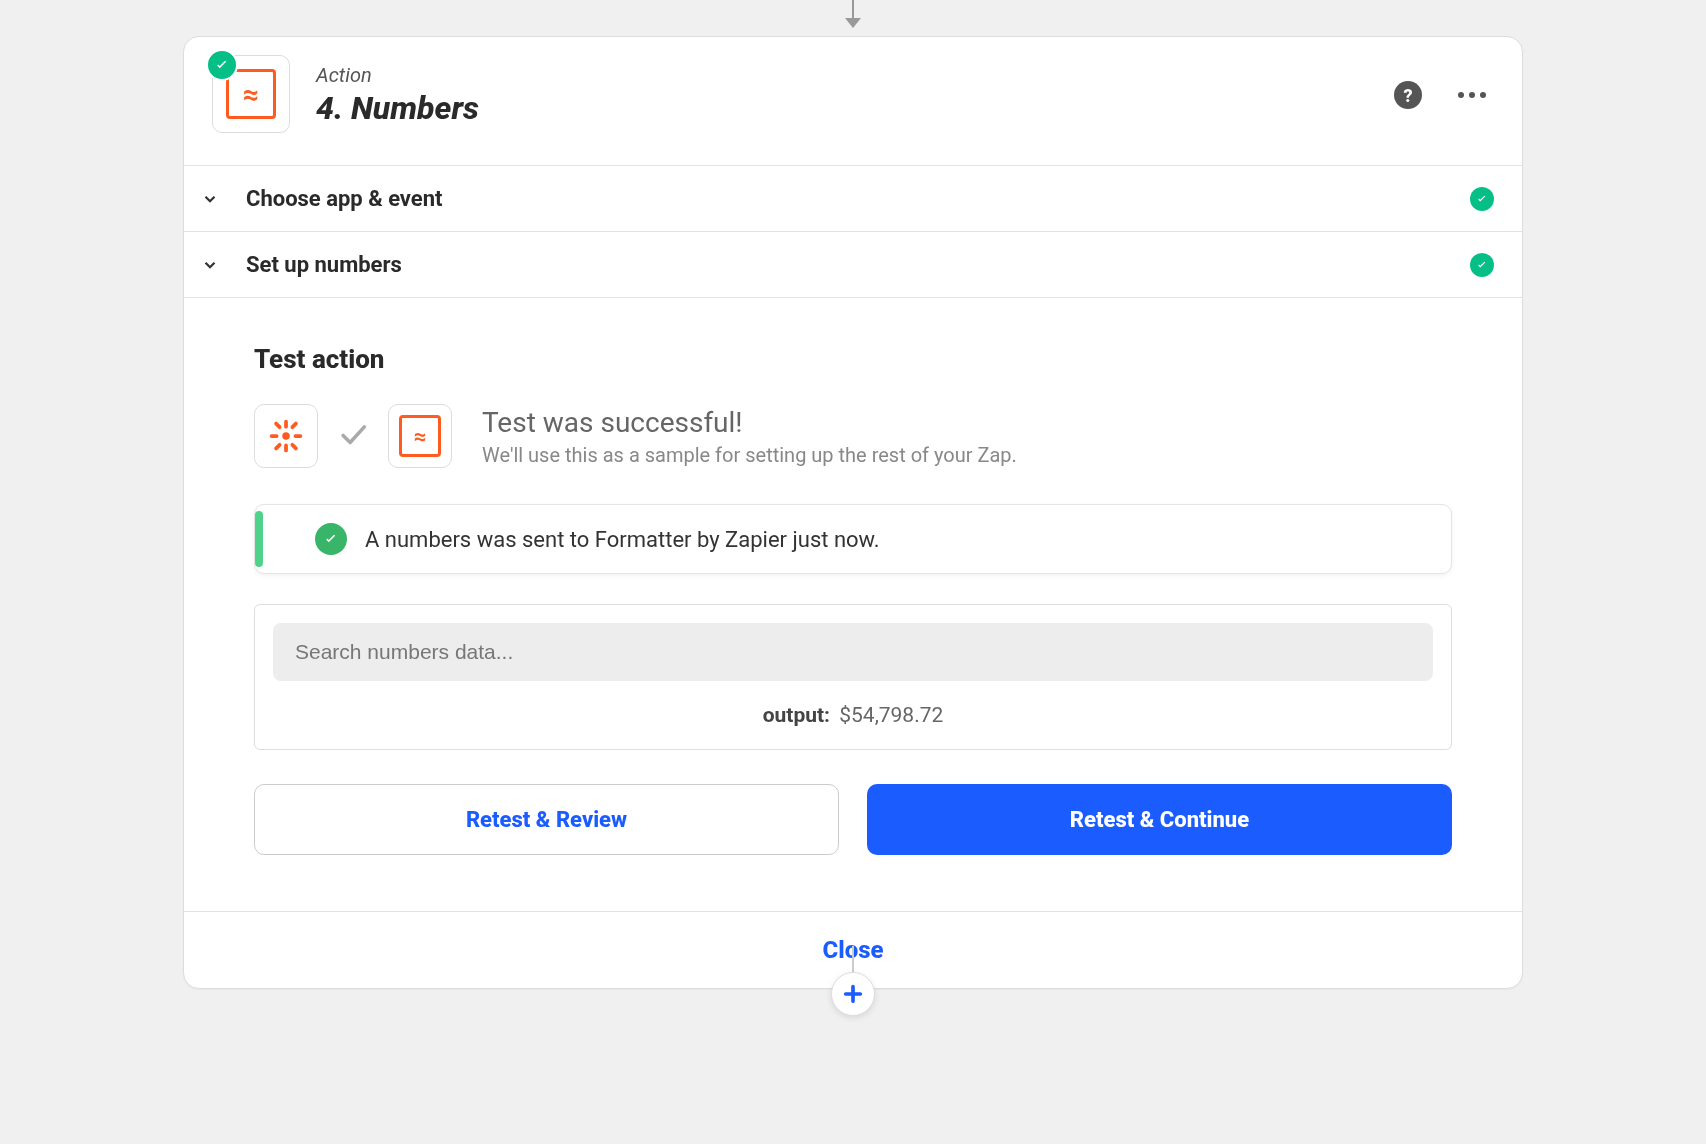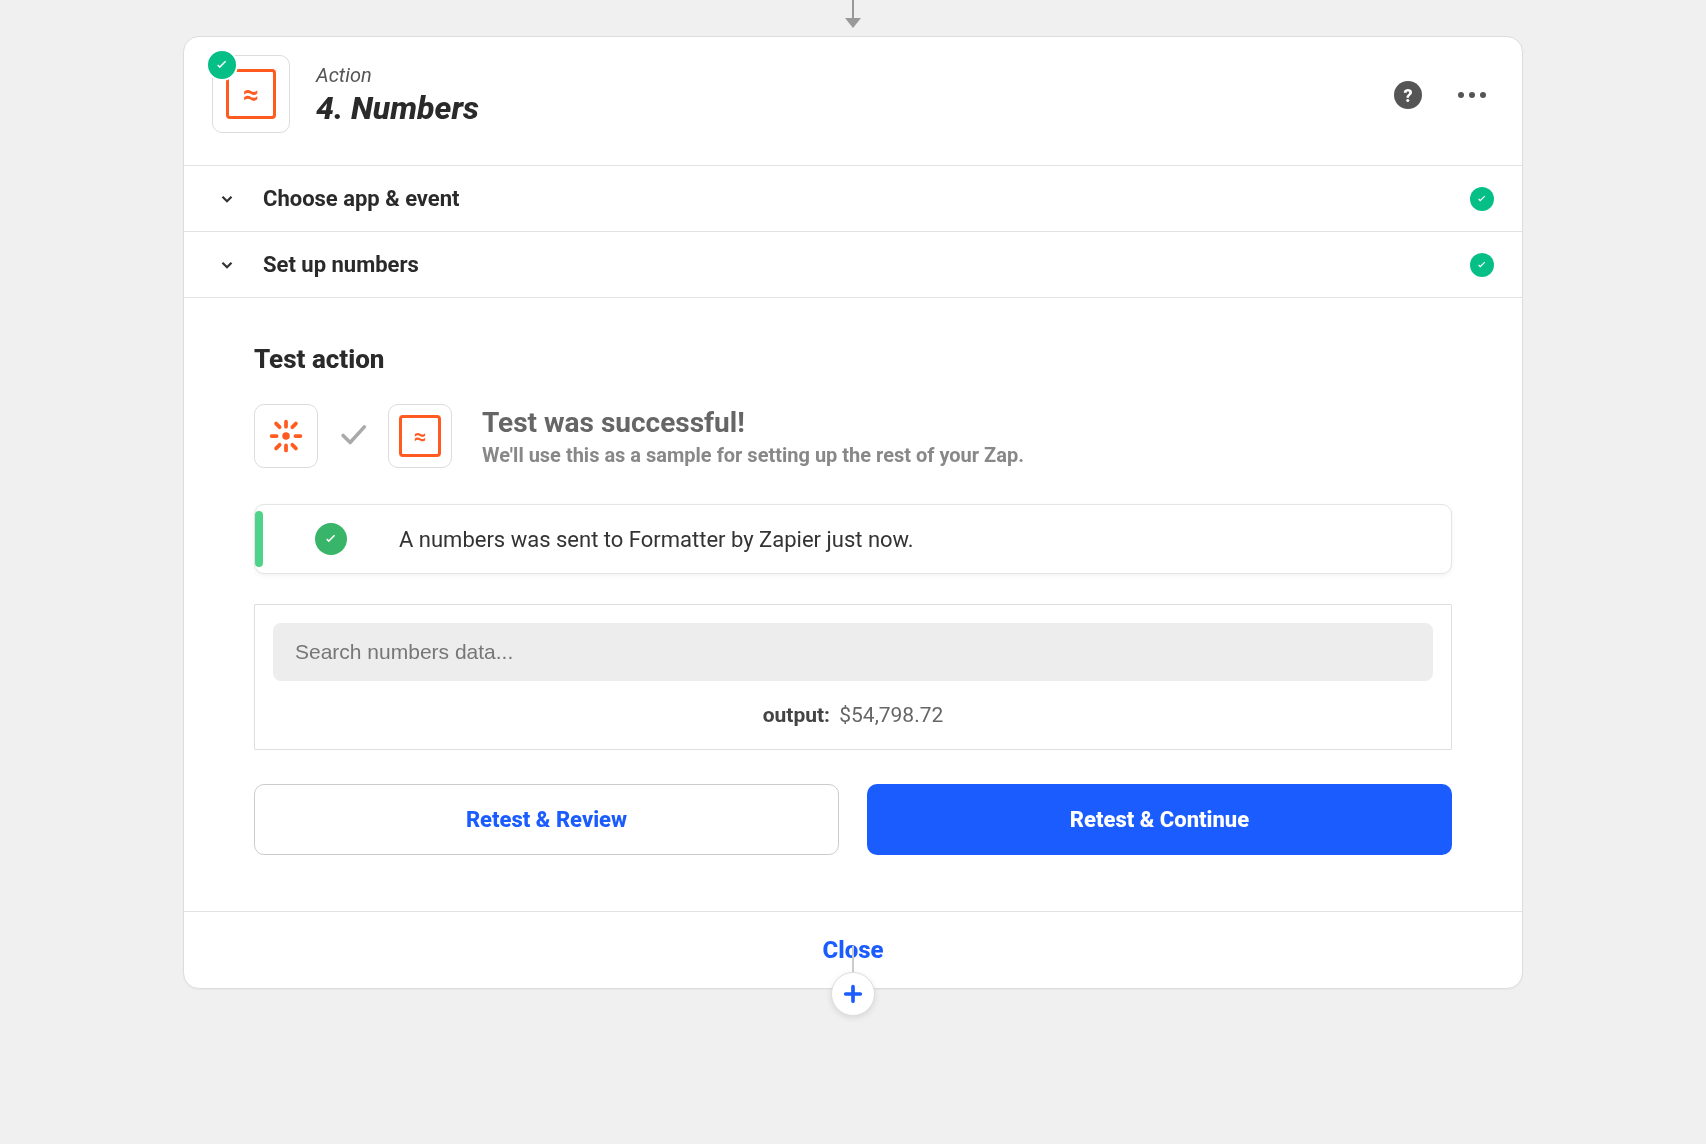--- a/index.html
+++ b/index.html
@@ -81,21 +81,21 @@
     background: #555; color: #fff;
     display: flex; align-items: center; justify-content: center;
     font-size: 18px; font-weight: 800;
   }
   .more-icon { display:flex; gap:5px; }
   .more-icon span { width:6px; height:6px; background:#555; border-radius:50%; display:block; }
 
   
   .section-row {
     border-top: 1px solid #e2e2e2;
-    padding: 20px 31px;
+    padding: 20px 14px;
     display: flex; align-items: center; gap: 24px;
     cursor: pointer;
     position: relative;
   }
   .section-row .chev {
     width: 24px; height: 24px;
     display:flex; align-items:center; justify-content:center;
   }
   .section-row .chev svg { width: 18px; height: 18px; stroke: #333; fill:none; stroke-width:3; }
   .section-row .label { font-size: 22px; font-weight: 700; }
@@ -119,50 +119,49 @@
     border: 1px solid #dcdcdc; background:#fff;
     display:flex; align-items:center; justify-content:center;
   }
   .zap-star svg { width: 40px; height:40px; }
   .mini-box.formatter .inner {
     width: 42px; height:42px; border:3px solid #ff5a1f; border-radius:4px;
     display:flex; align-items:center; justify-content:center;
     color:#ff5a1f; font-size:22px; font-weight:700;
   }
   .grey-check svg { width: 34px; height:34px; stroke:#aaa; fill:none; stroke-width:5; stroke-linecap:round; stroke-linejoin:round; }
-  .test-texts { margin-left: 12px; font-weight: bold; }
+  .test-texts { margin-left: 12px; }
   .test-headline { font-size: 28px; color:#666; }
   .test-sub { font-size: 20px; color:#888; margin-top: 4px; }
 
   .toast {
     position: relative;
     background:#fff;
     border:1px solid #e4e4e4;
     border-radius: 10px;
     padding: 18px 22px 18px 60px;
     display:flex; align-items:center;
     box-shadow: 0 2px 5px rgba(0,0,0,0.05);
     margin-bottom: 30px;
-    gap: 34px;
   }
   .toast::before {
     content:""; position:absolute; left:0; top:6px; bottom:6px; width:8px;
     background:#4fd38a; border-radius: 8px;
   }
   .toast .circle {
     width: 32px; height:32px; background:#39b56a; border-radius:50%;
     display:flex; align-items:center; justify-content:center; margin-right: 18px;
     flex-shrink: 0;
   }
   .toast .circle svg { width:18px; height:18px; fill:#fff; }
   .toast .msg { font-size: 22px; color:#333; }
 
   .data-panel {
     border:1px solid #dedede;
-    border-radius: 1px;
+    border-radius: 6px;
     padding: 18px;
     margin-bottom: 34px;
   }
   .search-box {
     background:#ededed;
     border-radius:8px;
     padding: 16px 20px;
   }
   .search-box input {
     width:100%; border:none; background:transparent; outline:none;

